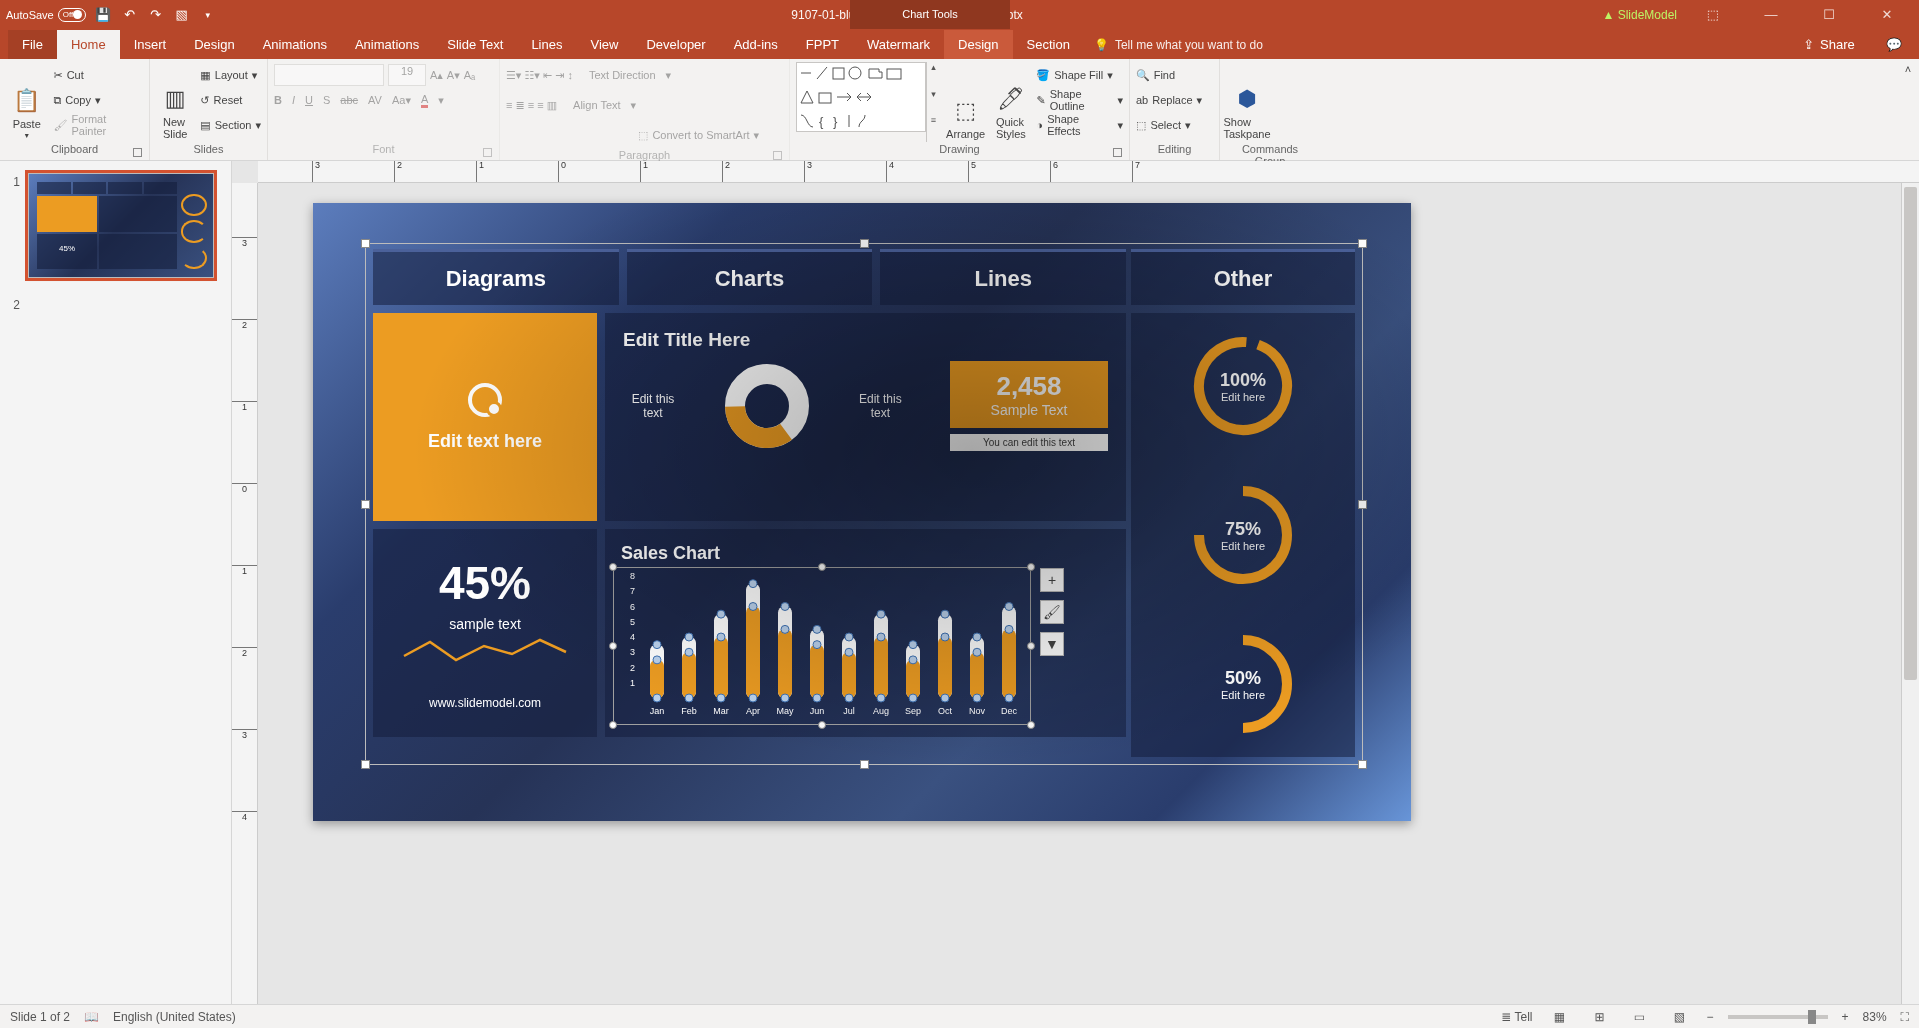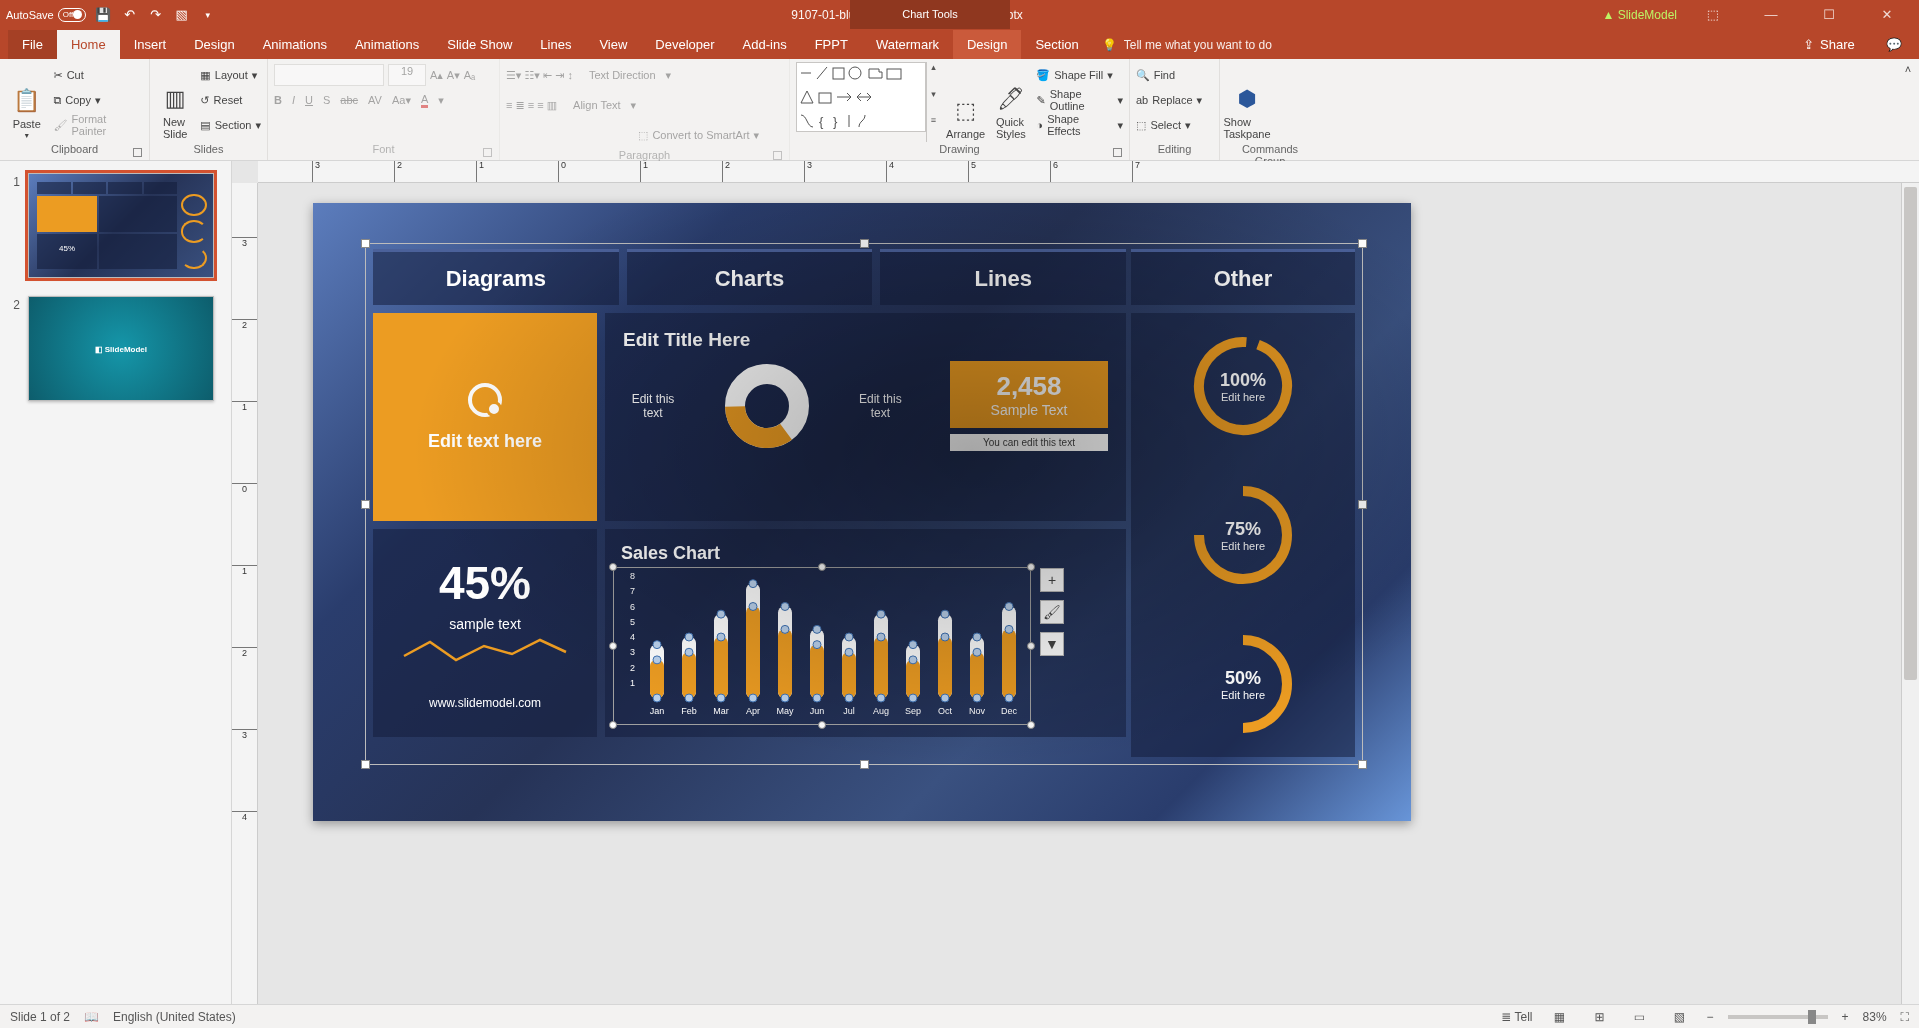--- a/index.html
+++ b/index.html
@@ -142,21 +142,21 @@
   <div style="position:absolute;top:0;left:850px;width:160px;text-align:center;font-size:11px;background:#8f371f;line-height:29px">Chart Tools</div>
 </div>
 
 <div class="tabs">
   <div class="tab file">File</div>
   <div class="tab active">Home</div>
   <div class="tab">Insert</div>
   <div class="tab">Design</div>
   <div class="tab">Animations</div>
   <div class="tab">Animations</div>
-  <div class="tab">Slide Show</div>
+  <div class="tab">Slide Text</div>
   <div class="tab">Lines</div>
   <div class="tab">View</div>
   <div class="tab">Developer</div>
   <div class="tab">Add-ins</div>
   <div class="tab">FPPT</div>
   <div class="tab">Watermark</div>
   <div class="tab" style="background:#ca5a3b">Design</div>
   <div class="tab">Section</div>
   <div class="tell">
       <span>💡</span>
@@ -345,24 +345,20 @@
         </div>
         <div style="position:absolute;right:6px;top:20px;bottom:8px;width:26px;display:flex;flex-direction:column;gap:4px">
           <div style="flex:1;border:2px solid #ec9c22;border-radius:50%"></div>
           <div style="flex:1;border:2px solid #ec9c22;border-radius:50%;border-right-color:transparent"></div>
           <div style="flex:1;border:2px solid #ec9c22;border-radius:50%;border-top-color:transparent;border-left-color:transparent"></div>
         </div>
       </div>
     </div>
     <div class="twrap">
         <div class="tnum">2</div>
-      <div class="thumb">
-          <div class="mini2"></div>
-          <div class="miniTxt">◧ SlideModel</div>
-        </div>
     </div>
   </div>
 
   <div class="editor">
     <div class="ruler-h" id="rulerH">
         <div class="tick" style="left: 54px;">3</div>
         <div class="tick" style="left: 136px;">2</div>
         <div class="tick" style="left: 218px;">1</div>
         <div class="tick" style="left: 300px;">0</div>
         <div class="tick" style="left: 382px;">1</div>

